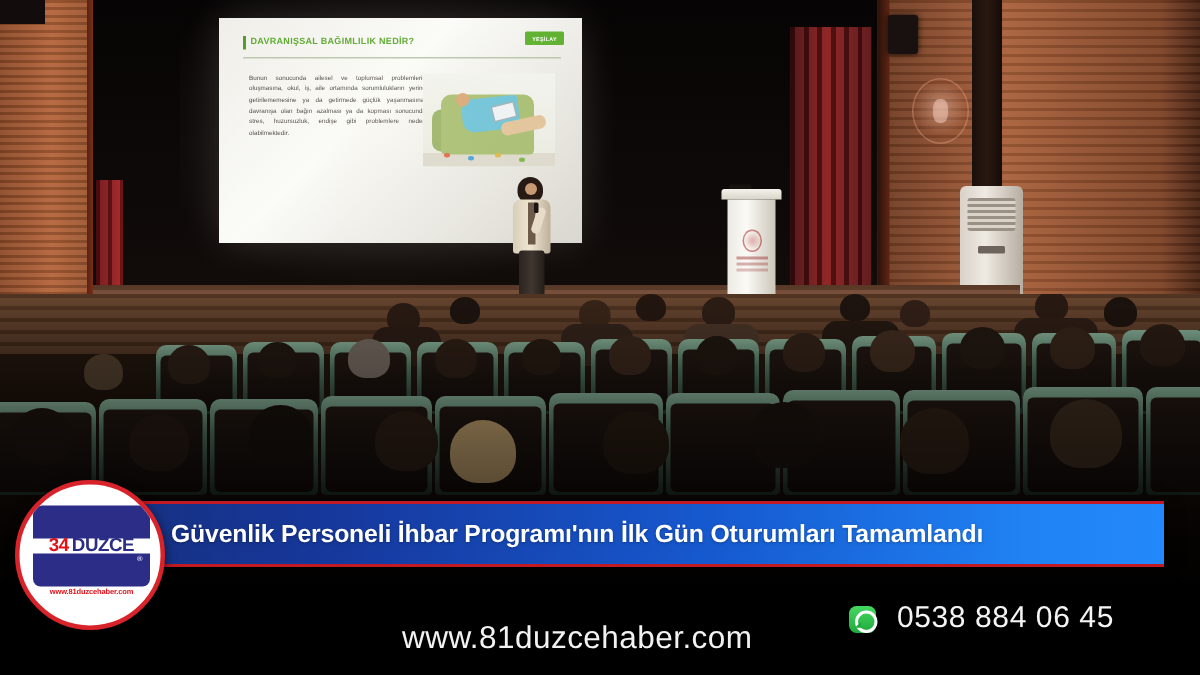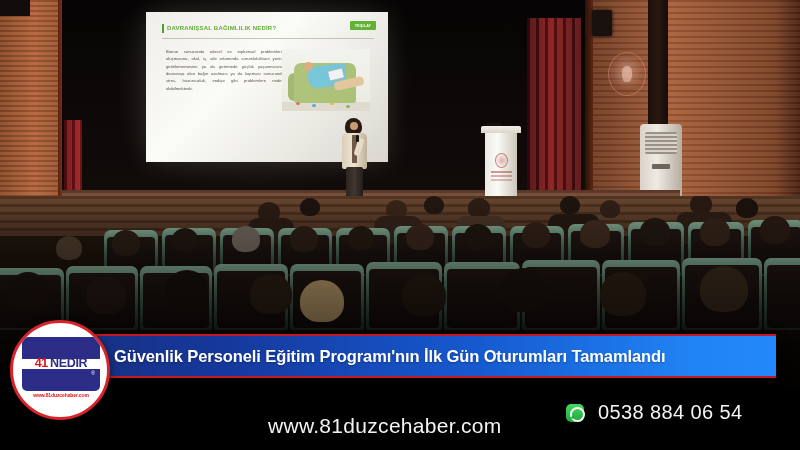--- a/index.html
+++ b/index.html
@@ -534,35 +534,35 @@
     </div>
   </div>
 
   <div class="footer"></div>
 
   <div class="site-url">www.81duzcehaber.com</div>
 
   <div class="wa-block">
     <div class="wa-row">
       <div class="wa-icon"></div>
-      <div class="wa-number">0538 884 06 54</div>
+      <div class="wa-number">0538 884 06 45</div>
     </div>
   </div>
 
   <div class="headline">
-    <div class="headline-text">Güvenlik Personeli Eğitim Programı'nın İlk Gün Oturumları Tamamlandı</div>
+    <div class="headline-text">Güvenlik Personeli İhbar Programı'nın İlk Gün Oturumları Tamamlandı</div>
   </div>
 
   <div class="logo">
     <div class="logo-inner">
       <div class="logo-blue-top"></div>
       <div class="logo-white-mid"></div>
       <div class="logo-row1">
-        <span class="l-81">41</span>
-        <span class="l-duzce">NEDİR</span>
+        <span class="l-81">34</span>
+        <span class="l-duzce">DÜZCE</span>
       </div>
       <div class="logo-blue-bot"></div>
       <div class="logo-reg">®</div>
       <div class="logo-url">www.81duzcehaber.com</div>
     </div>
   </div>
 
 </div>
 
 </body></html>

